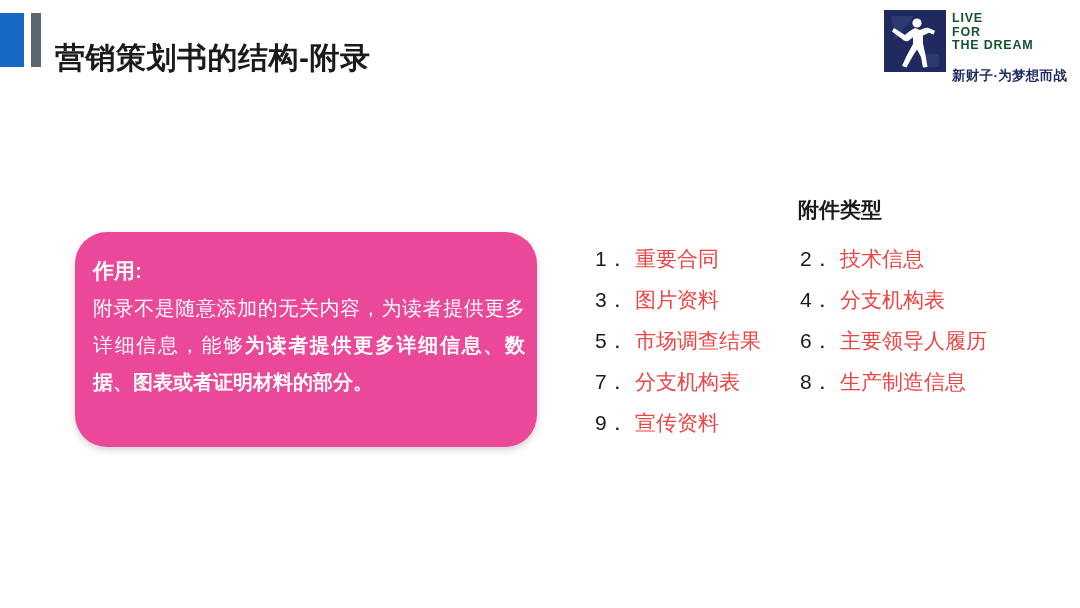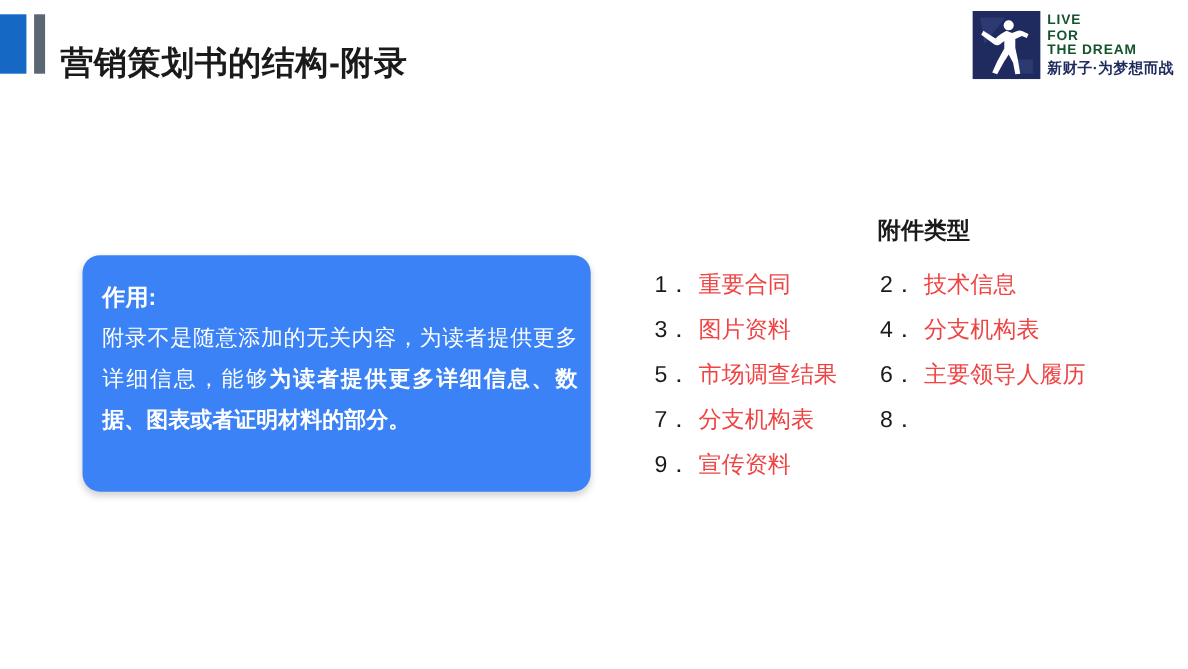--- a/index.html
+++ b/index.html
@@ -86,32 +86,32 @@
     letter-spacing: 0.8px;
     white-space: nowrap;
   }
   .logo-cn {
     color: #1f2a5e;
     font-size: 13.5px;
     font-weight: bold;
     line-height: 17px;
     letter-spacing: 0.3px;
     white-space: nowrap;
-    margin-top: 0;
+    margin-top: 14px;
   }
 
   
   .callout {
     position: absolute;
     left: 75px;
     top: 232px;
     width: 462px;
     height: 215px;
-    background: #3b82f6;
-    border-radius: 16px;
+    background: #ec4899;
+    border-radius: 32px;
     box-shadow: 0 3px 7px rgba(0,0,0,0.18);
     box-sizing: border-box;
     padding: 22px 12px 18px 18px;
   }
   .callout-title {
     color: #ffffff;
     font-size: 21px;
     font-weight: bold;
     line-height: 34px;
     margin: 0 0 2px 0;
@@ -254,20 +254,21 @@
         </div>
       </div>
 
       <div class="list-row">
         <div class="list-cell col1">
           <span class="list-num">7．</span>
           <span class="list-label">分支机构表</span>
         </div>
         <div class="list-cell col2">
           <span class="list-num">8．</span>
+          <span class="list-label">生产制造信息</span>
         </div>
       </div>
 
       <div class="list-row">
         <div class="list-cell col1">
           <span class="list-num">9．</span>
           <span class="list-label">宣传资料</span>
         </div>
         <div class="list-cell col2 empty">
           <span class="list-num"></span>

